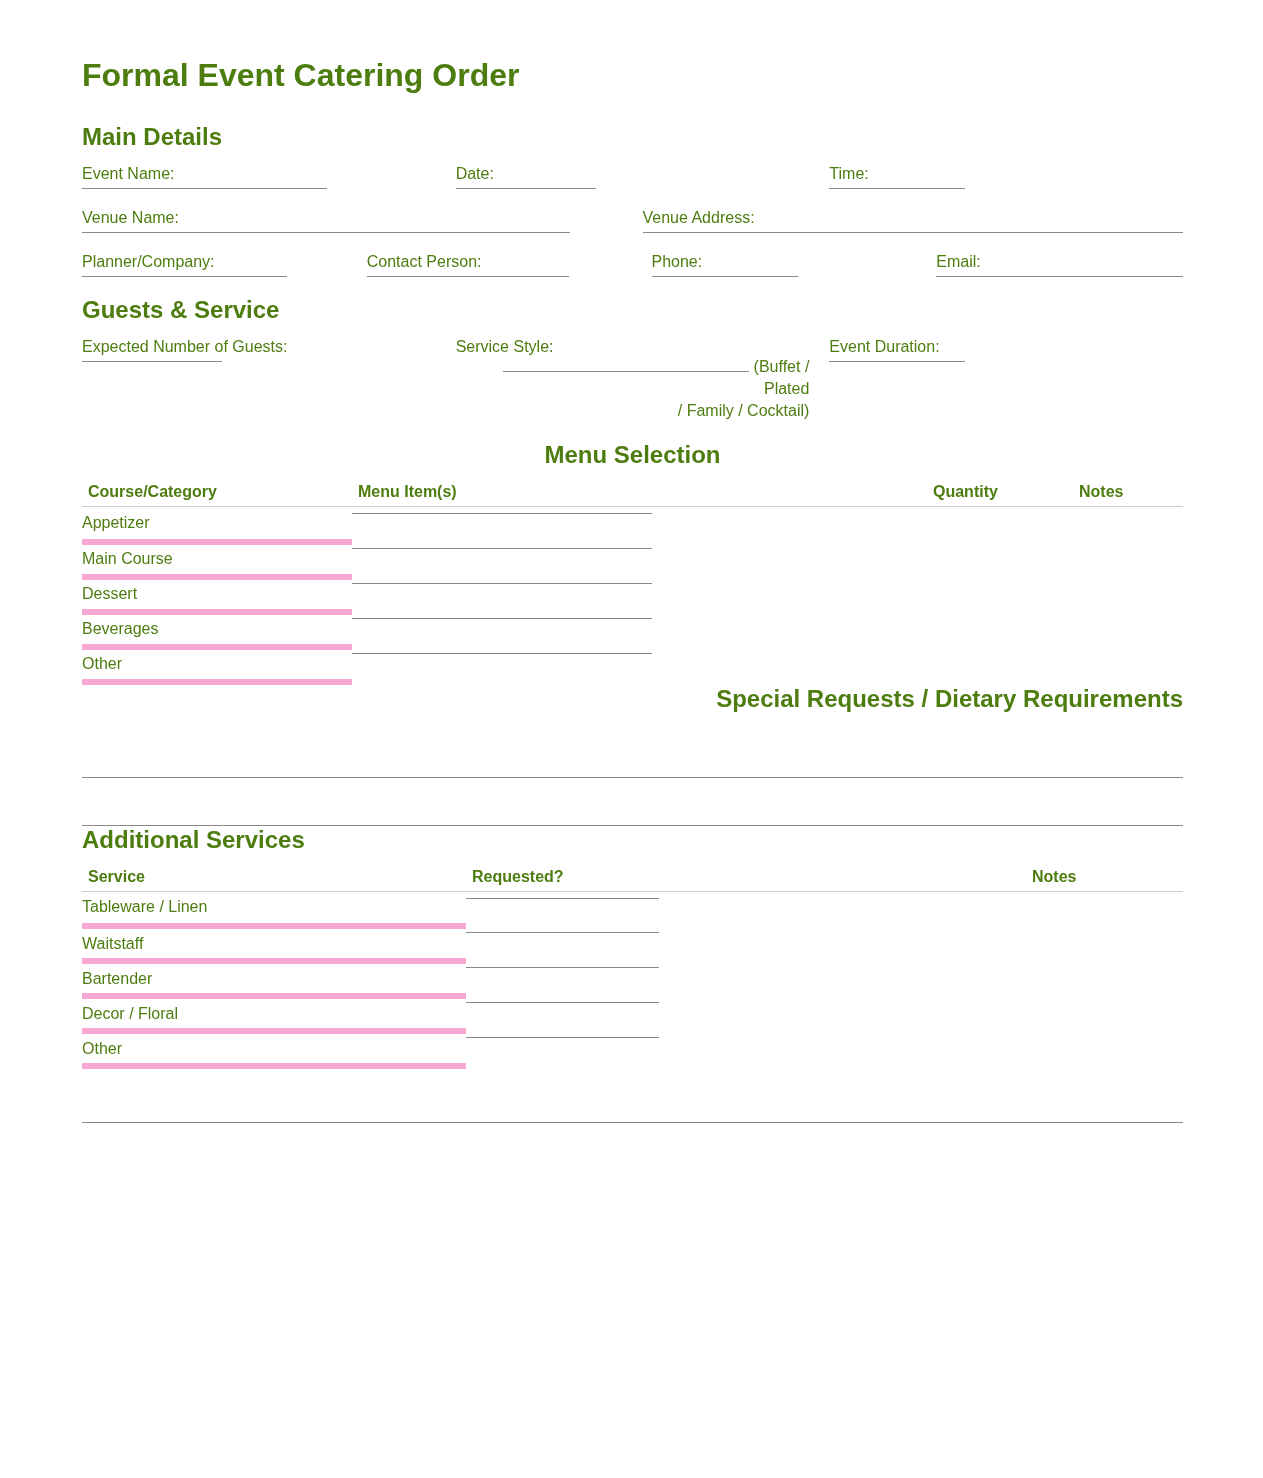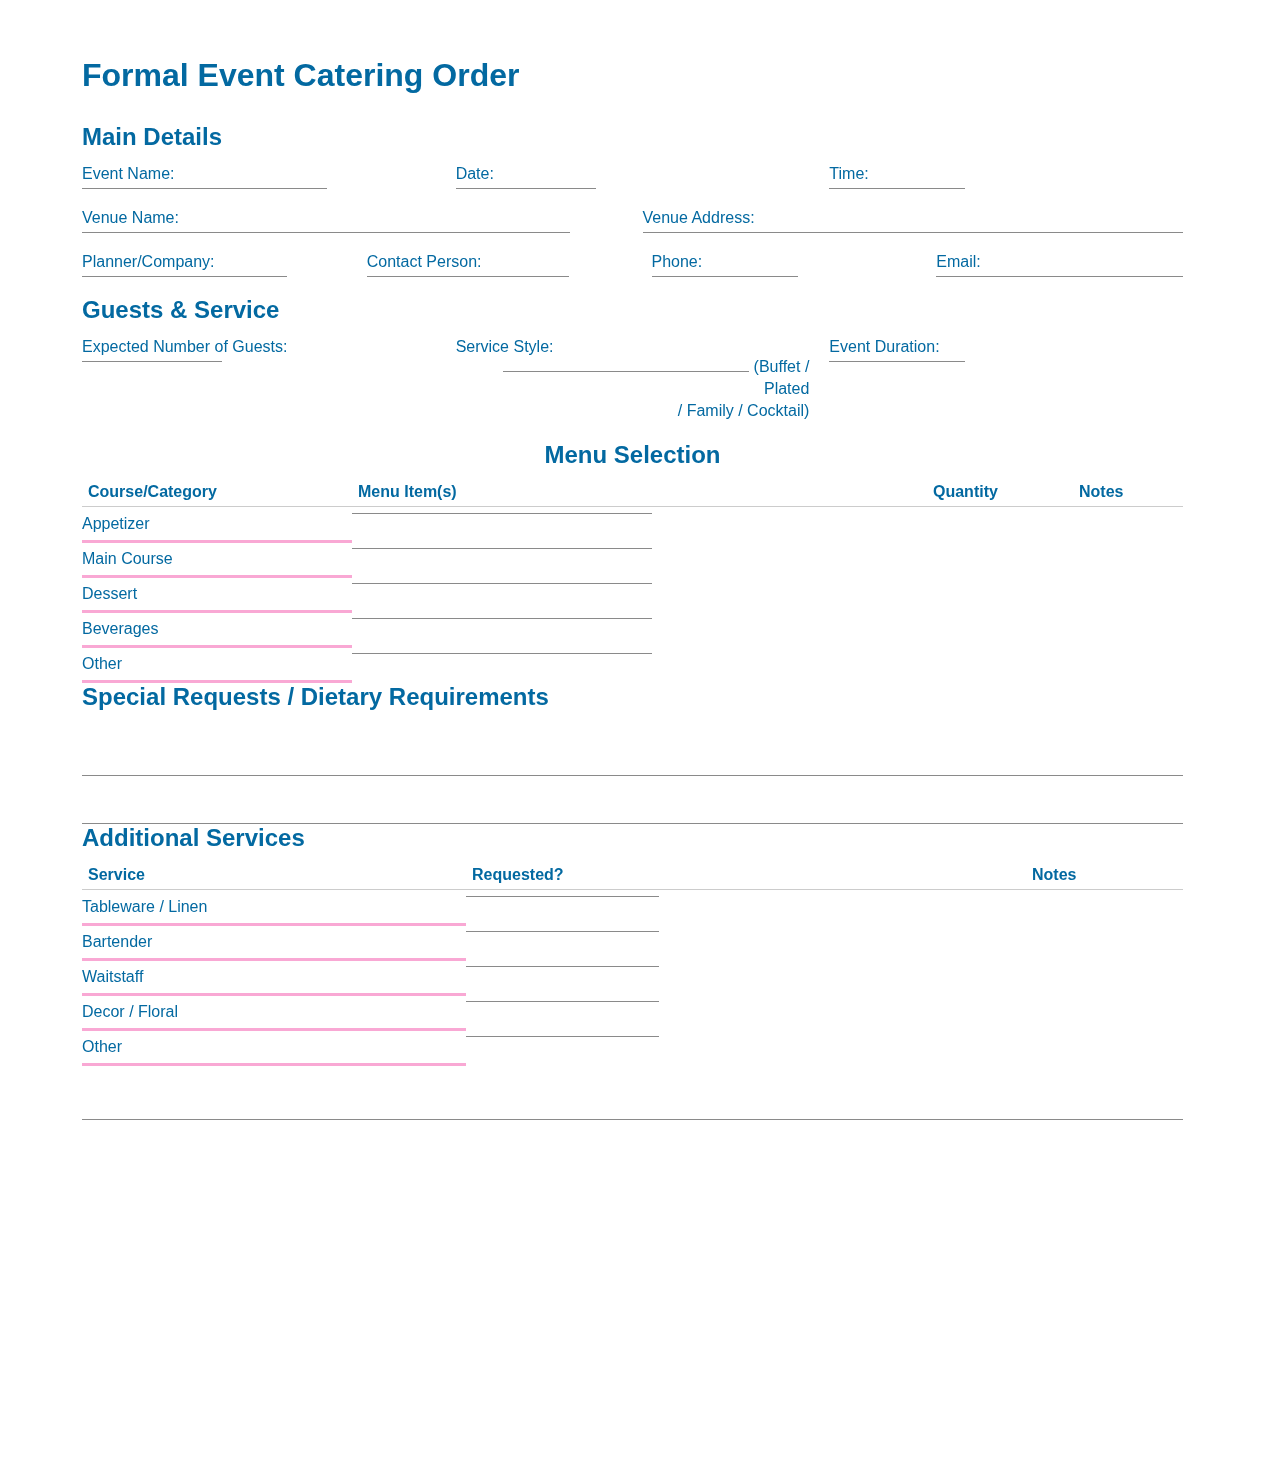--- a/index.html
+++ b/index.html
@@ -4,38 +4,38 @@
 <style>
   * { box-sizing: border-box; }
   html, body { margin: 0; padding: 0; background: #fff; }
   .page {
     width: 1263px;
     height: 1478px;
     padding: 58px 80px 40px 82px;
     background: #ffffff;
     font-family: "Liberation Sans", sans-serif;
     font-size: 16px;
-    color: #0369a1;
+    color: #4d7c0f;
     overflow: hidden;
   }
   h1.doc-title {
     font-size: 32px;
     line-height: 35px;
     font-weight: bold;
     margin: 0 0 30px 0;
   }
   h2.sec {
     font-size: 24px;
     line-height: 28px;
     font-weight: bold;
     margin: 0 0 13px 0;
   }
   .sec-guests   { margin-top: 40px; }
   .sec-menu     { margin-top: 26px; margin-bottom: 20px; text-align: center; }
-  .sec-special  { margin-top: 30px; margin-bottom: 9px;  }
+  .sec-special  { margin-top: 30px; margin-bottom: 9px; text-align: right;  }
   .sec-addl     { margin-top: 32px; margin-bottom: 20px; }
   .sec-timeline { margin-top: 30px; margin-bottom: 4px;  }
 
   
   .field-grid { display: grid; column-gap: 20px; margin-bottom: 19px; }
   .cols3 { grid-template-columns: repeat(3, 1fr); }
   .cols2 { grid-template-columns: repeat(2, 1fr); }
   .cols4 { grid-template-columns: repeat(4, 1fr); gap: 38px; }
   .flabel { line-height: 19px; }
   .fline  { height: 6px; border-bottom: 1px solid #8a8a8a; }
@@ -48,21 +48,21 @@
   
   table.formtable { width: 100%; border-collapse: collapse; table-layout: fixed; }
   table.formtable th {
     text-align: left; font-weight: bold; font-size: 16px;
     line-height: 19px; padding: 0 0 5px 6px;
     border-bottom: 1px solid #cccccc;
     margin-left: 10px;
   }
   table.formtable td { height: 35px; padding: 0; }
   td.labelcell {
-    border-bottom: 3px solid #f9a8d4;
+    border-bottom: 6px solid #f9a8d4;
     padding-left: 6px; vertical-align: middle;
   }
   td.linecell { vertical-align: top; }
   .cellline { height: 7px; border-bottom: 1px solid #8a8a8a; }
   .w300 { width: 300px; } .w193 { width: 193px; }
 
   
   .ruled      { height: 48px; border-bottom: 1px solid #8a8a8a; }
   .ruled-tall { height: 52px; border-bottom: 1px solid #8a8a8a; }
   .ruled-xl   { height: 54px; border-bottom: 1px solid #8a8a8a; }
@@ -224,28 +224,28 @@
     </thead>
     <tbody>
       <tr>
         <td class="labelcell">Tableware / Linen</td>
         <td class="linecell">
             <div class="cellline w193"></div>
           </td>
         <td></td>
       </tr>
       <tr>
+        <td class="labelcell">Waitstaff</td>
+        <td class="linecell">
+            <div class="cellline w193"></div>
+          </td>
+        <td></td>
+      </tr>
+      <tr>
         <td class="labelcell">Bartender</td>
-        <td class="linecell">
-            <div class="cellline w193"></div>
-          </td>
-        <td></td>
-      </tr>
-      <tr>
-        <td class="labelcell">Waitstaff</td>
         <td class="linecell">
             <div class="cellline w193"></div>
           </td>
         <td></td>
       </tr>
       <tr>
         <td class="labelcell">Decor / Floral</td>
         <td class="linecell">
             <div class="cellline w193"></div>
           </td>

